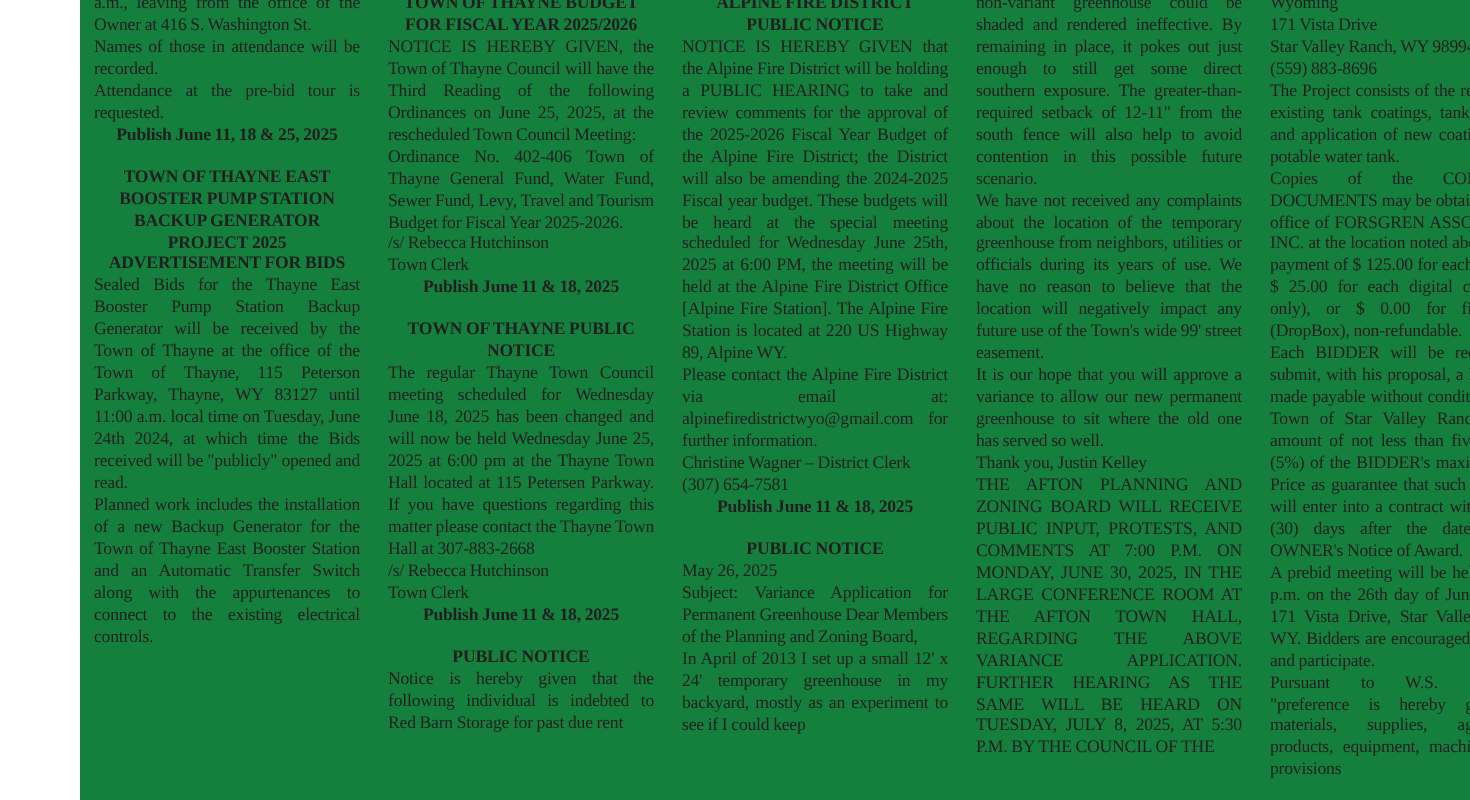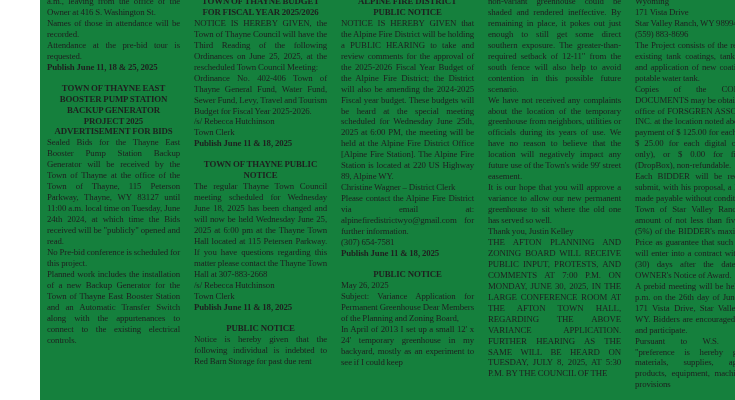--- a/index.html
+++ b/index.html
@@ -41,57 +41,57 @@
   }
   .line { text-align: left; }
   .heading {
     font-weight: 700;
     text-align: center;
     margin-top: 10px;
   }
   .col > .heading:first-child { margin-top: 0; }
   .publish {
     font-weight: 700;
+    text-align: center;
   }
 </style>
 </head>
 <body style="background: rgb(255, 255, 255); color: rgb(31, 31, 31);">
 
 <div class="page">
   <div class="columns">
       <div class="col">
         <div class="block paragraph">a.m., leaving from the office of the Owner at 416 S. Washington St.</div>
         <div class="block paragraph">Names of those in attendance will be recorded.</div>
         <div class="block paragraph">Attendance at the pre-bid tour is requested.</div>
         <div class="block publish">Publish June 11, 18 &amp; 25, 2025</div>
         <div class="block heading">TOWN OF THAYNE EAST BOOSTER PUMP STATION BACKUP GENERATOR PROJECT 2025 ADVERTISEMENT FOR BIDS</div>
         <div class="block paragraph">Sealed Bids for the Thayne East Booster Pump Station Backup Generator will be received by the Town of Thayne at the office of the Town of Thayne, 115 Peterson Parkway, Thayne, WY 83127 until 11:00 a.m. local time on Tuesday, June 24th 2024, at which time the Bids received will be "publicly" opened and read.</div>
-        <div class="block paragraph">No Pre-bid conference is scheduled for this project.</div>
         <div class="block paragraph">Planned work includes the installation of a new Backup Generator for the Town of Thayne East Booster Station and an Automatic Transfer Switch along with the appurtenances to connect to the existing electrical controls.</div>
       </div>
       <div class="col">
         <div class="block heading">TOWN OF THAYNE BUDGET FOR FISCAL YEAR 2025/2026</div>
         <div class="block paragraph">NOTICE IS HEREBY GIVEN, the Town of Thayne Council will have the Third Reading of the following Ordinances on June 25, 2025, at the rescheduled Town Council Meeting:</div>
         <div class="block paragraph">Ordinance No. 402-406 Town of Thayne General Fund, Water Fund, Sewer Fund, Levy, Travel and Tourism Budget for Fiscal Year 2025-2026.</div>
         <div class="block line">/s/ Rebecca Hutchinson</div>
         <div class="block line">Town Clerk</div>
         <div class="block publish">Publish June 11 &amp; 18, 2025</div>
         <div class="block heading">TOWN OF THAYNE PUBLIC NOTICE</div>
         <div class="block paragraph">The regular Thayne Town Council meeting scheduled for Wednesday June 18, 2025 has been changed and will now be held Wednesday June 25, 2025 at 6:00 pm at the Thayne Town Hall located at 115 Petersen Parkway. If you have questions regarding this matter please contact the Thayne Town Hall at 307-883-2668</div>
         <div class="block line">/s/ Rebecca Hutchinson</div>
         <div class="block line">Town Clerk</div>
         <div class="block publish">Publish June 11 &amp; 18, 2025</div>
         <div class="block heading">PUBLIC NOTICE</div>
         <div class="block paragraph">Notice is hereby given that the following individual is indebted to Red Barn Storage for past due rent</div>
       </div>
       <div class="col">
         <div class="block heading">ALPINE FIRE DISTRICT PUBLIC NOTICE</div>
         <div class="block paragraph">NOTICE IS HEREBY GIVEN that the Alpine Fire District will be holding a PUBLIC HEARING to take and review comments for the approval of the 2025-2026 Fiscal Year Budget of the Alpine Fire District; the District will also be amending the 2024-2025 Fiscal year budget.  These budgets will be heard at the special meeting scheduled for Wednesday June 25th, 2025 at 6:00 PM, the meeting will be held at the Alpine Fire District Office [Alpine Fire Station].  The Alpine Fire Station is located at 220 US Highway 89, Alpine WY.</div>
+        <div class="block paragraph">Please contact the Alpine Fire District via email at: alpinefiredistrictwyo@gmail.com for further information.</div>
         <div class="block line">Christine Wagner – District Clerk</div>
-        <div class="block paragraph">Please contact the Alpine Fire District via email at: alpinefiredistrictwyo@gmail.com for further information.</div>
         <div class="block line">(307) 654-7581</div>
         <div class="block publish">Publish June 11 &amp; 18, 2025</div>
         <div class="block heading">PUBLIC NOTICE</div>
         <div class="block line">May 26, 2025</div>
         <div class="block paragraph">Subject: Variance Application for Permanent Greenhouse Dear Members of the Planning and Zoning Board,</div>
         <div class="block paragraph">In April of 2013 I set up a small 12' x 24' temporary greenhouse in my backyard, mostly as an experiment to see if I could keep</div>
       </div>
       <div class="col">
         <div class="block paragraph">non-variant greenhouse could be shaded and rendered ineffective. By remaining in place, it pokes out just enough to still get some direct southern exposure. The greater-than-required setback of 12-11" from the south fence will also help to avoid contention in this possible future scenario.</div>
         <div class="block paragraph">We have not received any complaints about the location of the temporary greenhouse from neighbors, utilities or officials during its years of use. We have no reason to believe that the location will negatively impact any future use of the Town's wide 99' street easement.</div>

